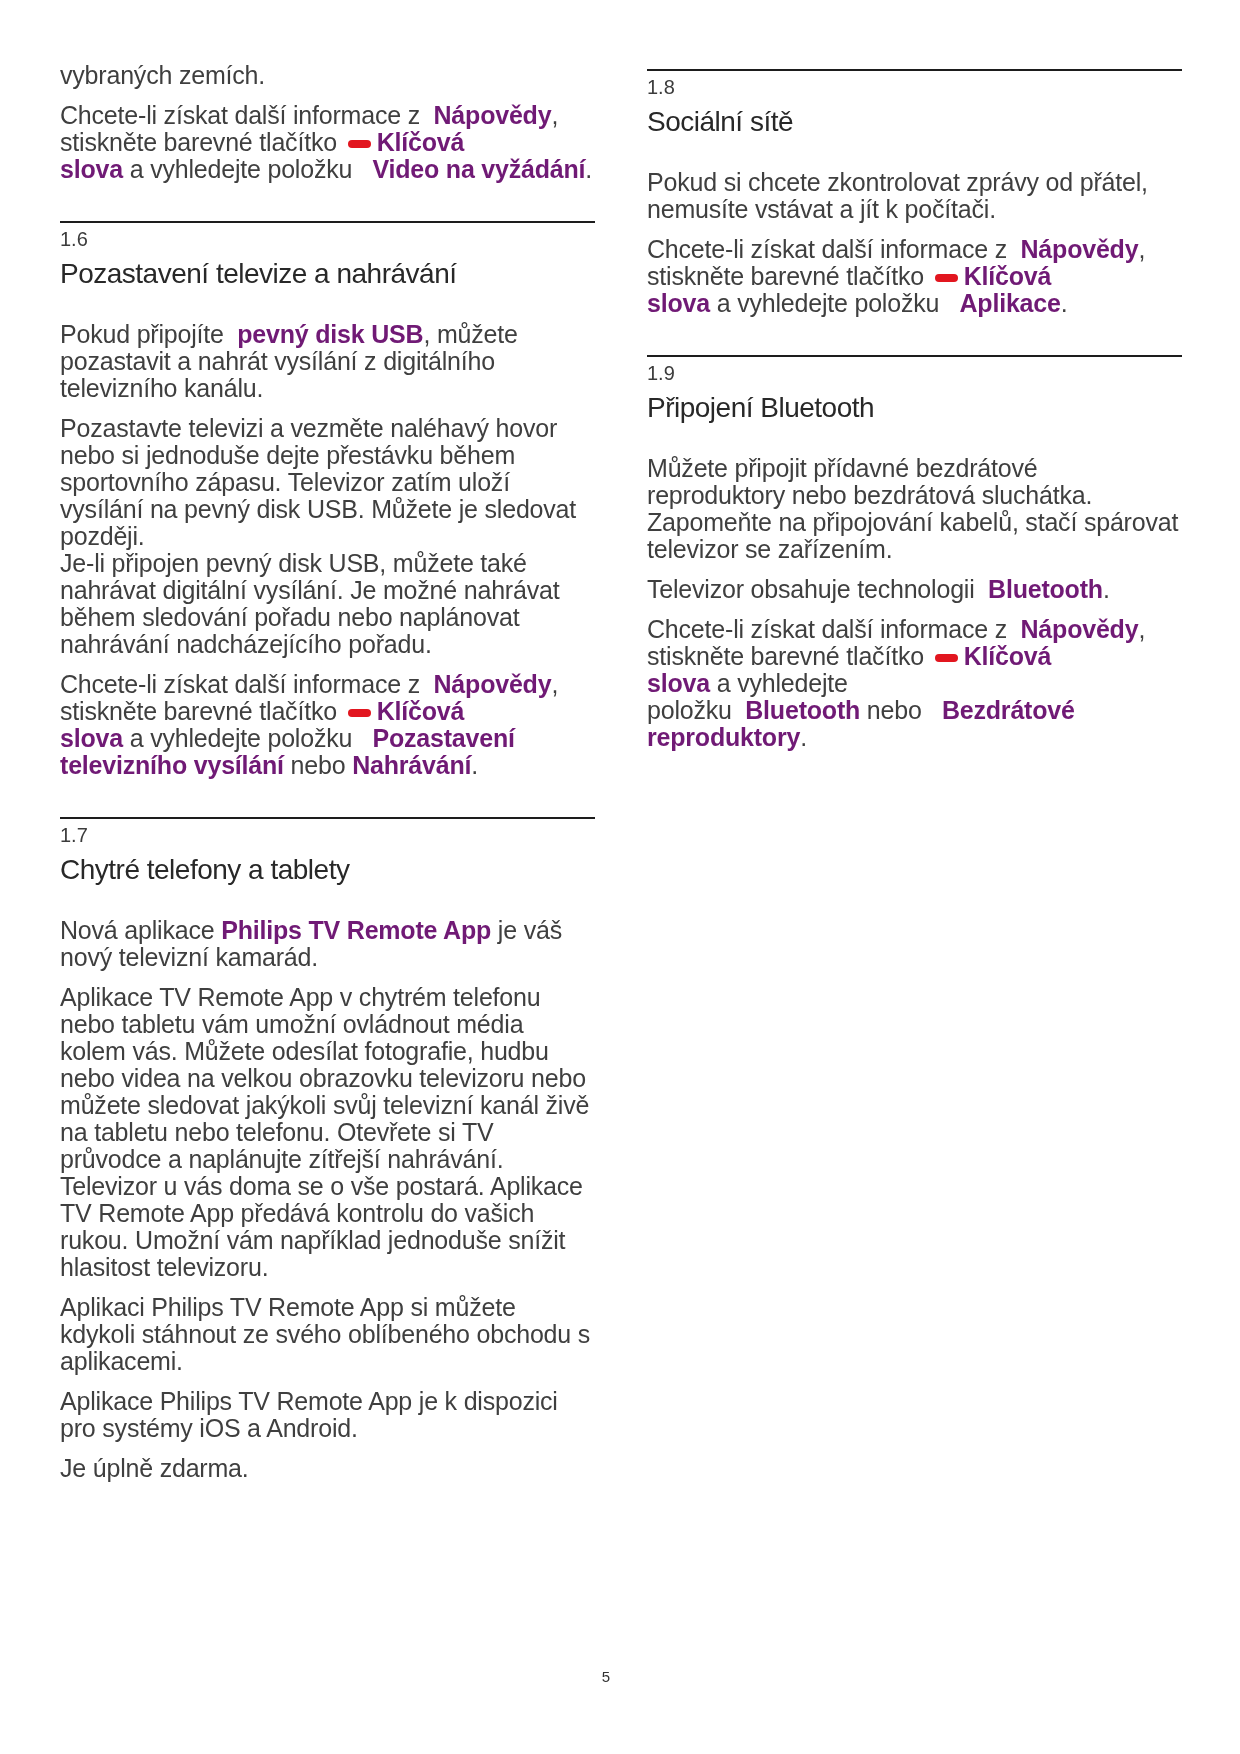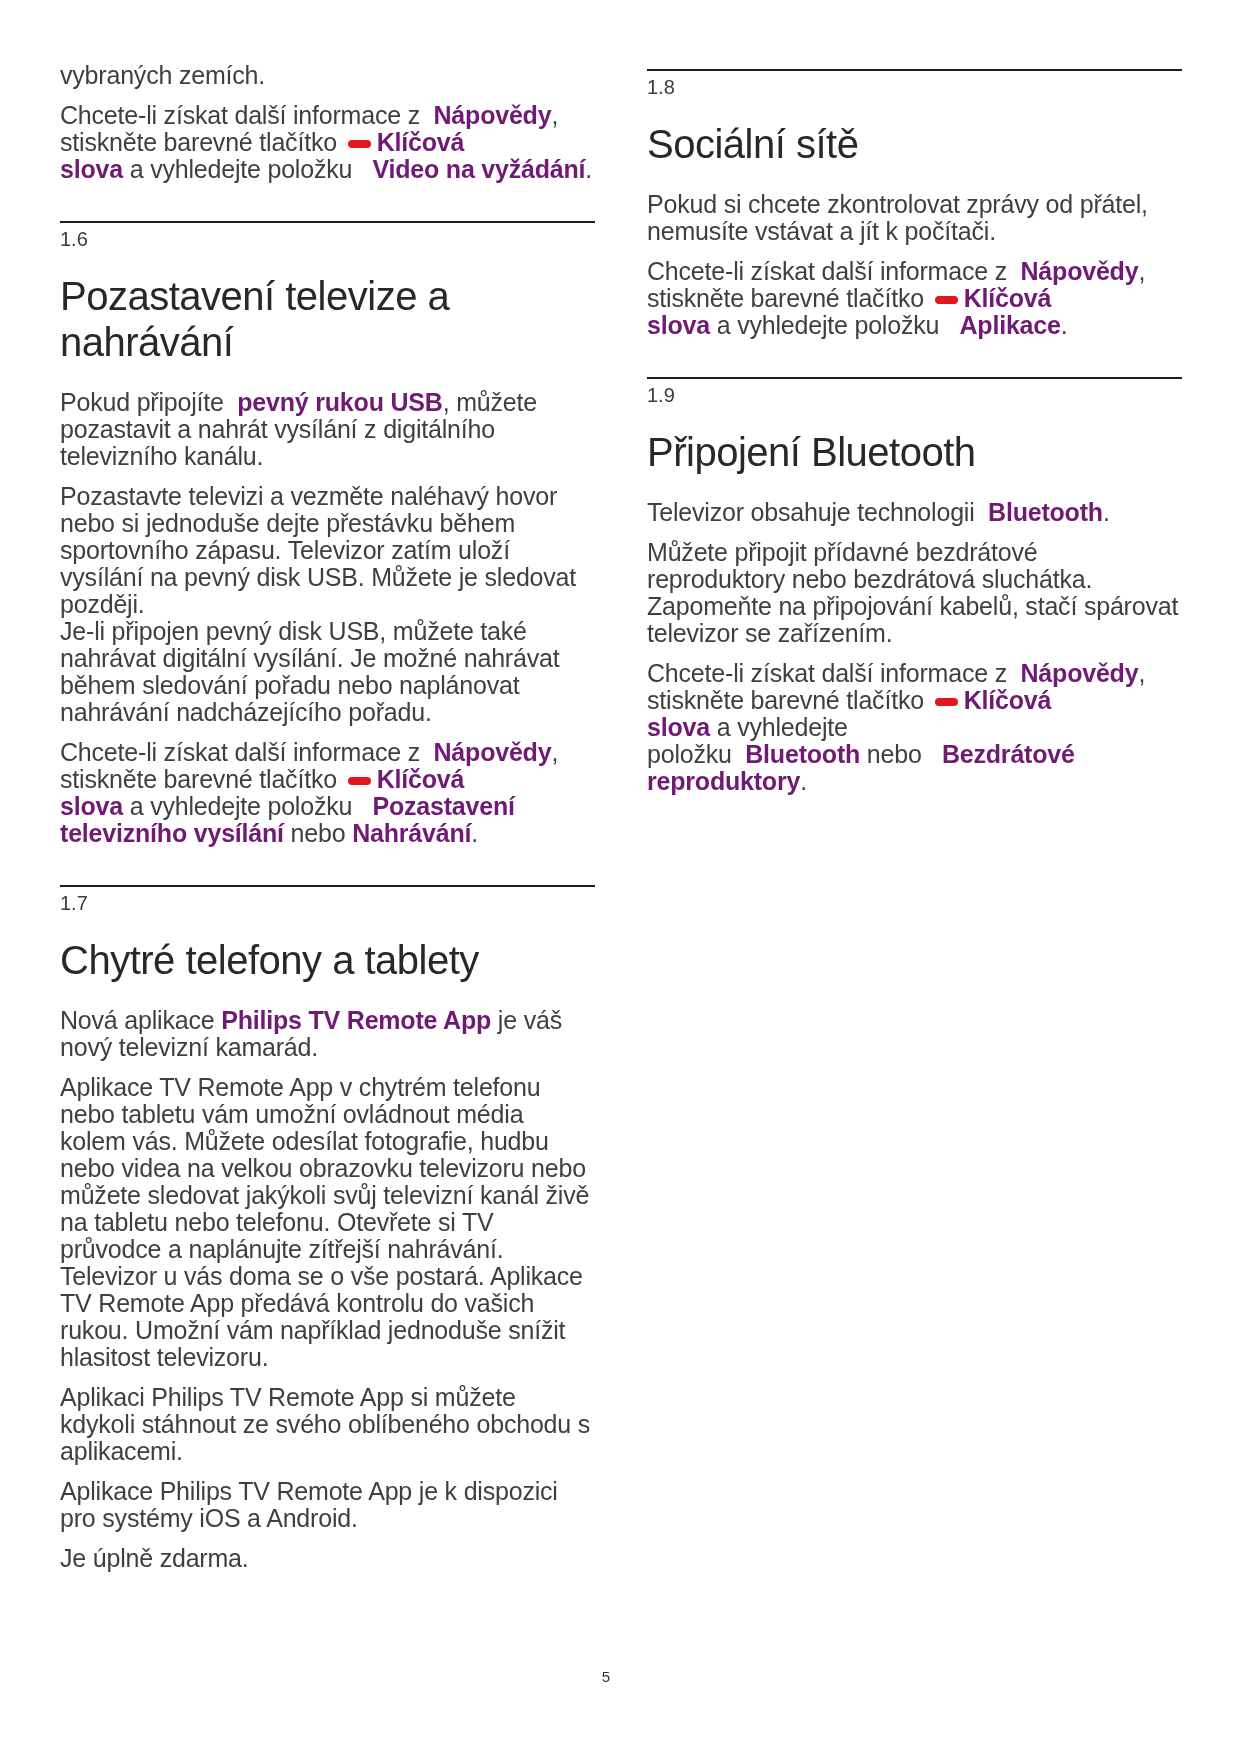--- a/index.html
+++ b/index.html
@@ -44,23 +44,23 @@
     width: 100%;
     background: var(--rule, #1d1d1d);
   }
   .sec-num {
     margin-top: 4px;
     font-size: 20px;
     line-height: 24px;
     color: #3c3c3c;
   }
   .sec-title {
-    margin-top: 22px;
+    margin-top: 0;
     margin-bottom: 24px;
-    font-size: 40px;
+    font-size: 28px;
     line-height: 46px;
     font-weight: 400;
     letter-spacing: -0.5px;
     color: var(--heading, #282828);
   }
   .key-icon {
     display: inline-block;
     width: 23px;
     height: 8px;
     border-radius: 4px;
@@ -85,21 +85,21 @@
 <div class="column column-left" id="col-left">
     <p class="para"><span class="run">vybraných zemích.</span></p>
     <p class="para"><span class="run">Chcete-li získat další informace z  </span><span class="run b">Nápovědy</span><span class="run">,
 stiskněte barevné tlačítko </span><span class="key-icon"></span><span class="run b">Klíčová
 slova</span><span class="run"> a vyhledejte položku   </span><span class="run b">Video na vyžádání</span><span class="run">.</span></p>
     <div class="section">
       <div class="rule"></div>
       <div class="sec-num">1.6</div>
       <div class="sec-title">Pozastavení televize a nahrávání</div>
     </div>
-    <p class="para"><span class="run">Pokud připojíte  </span><span class="run b">pevný rukou USB</span><span class="run">, můžete pozastavit a nahrát vysílání z digitálního televizního kanálu.</span></p>
+    <p class="para"><span class="run">Pokud připojíte  </span><span class="run b">pevný disk USB</span><span class="run">, můžete pozastavit a nahrát vysílání z digitálního televizního kanálu.</span></p>
     <p class="para"><span class="run">Pozastavte televizi a vezměte naléhavý hovor nebo si jednoduše dejte přestávku během sportovního zápasu. Televizor zatím uloží vysílání na pevný disk USB. Můžete je sledovat později.
 Je-li připojen pevný disk USB, můžete také nahrávat digitální vysílání. Je možné nahrávat během sledování pořadu nebo naplánovat nahrávání nadcházejícího pořadu.</span></p>
     <p class="para"><span class="run">Chcete-li získat další informace z  </span><span class="run b">Nápovědy</span><span class="run">,
 stiskněte barevné tlačítko </span><span class="key-icon"></span><span class="run b">Klíčová
 slova</span><span class="run"> a vyhledejte položku   </span><span class="run b">Pozastavení televizního vysílání</span><span class="run"> nebo </span><span class="run b">Nahrávání</span><span class="run">.</span></p>
     <div class="section">
       <div class="rule"></div>
       <div class="sec-num">1.7</div>
       <div class="sec-title">Chytré telefony a tablety</div>
     </div>
@@ -117,20 +117,20 @@
     </div>
     <p class="para"><span class="run">Pokud si chcete zkontrolovat zprávy od přátel, nemusíte vstávat a jít k počítači.</span></p>
     <p class="para"><span class="run">Chcete-li získat další informace z  </span><span class="run b">Nápovědy</span><span class="run">,
 stiskněte barevné tlačítko </span><span class="key-icon"></span><span class="run b">Klíčová
 slova</span><span class="run"> a vyhledejte položku   </span><span class="run b">Aplikace</span><span class="run">.</span></p>
     <div class="section">
       <div class="rule"></div>
       <div class="sec-num">1.9</div>
       <div class="sec-title">Připojení Bluetooth</div>
     </div>
+    <p class="para"><span class="run">Můžete připojit přídavné bezdrátové reproduktory nebo bezdrátová sluchátka. Zapomeňte na připojování kabelů, stačí spárovat televizor se zařízením.</span></p>
     <p class="para"><span class="run">Televizor obsahuje technologii  </span><span class="run b">Bluetooth</span><span class="run">.</span></p>
-    <p class="para"><span class="run">Můžete připojit přídavné bezdrátové reproduktory nebo bezdrátová sluchátka. Zapomeňte na připojování kabelů, stačí spárovat televizor se zařízením.</span></p>
     <p class="para"><span class="run">Chcete-li získat další informace z  </span><span class="run b">Nápovědy</span><span class="run">,
 stiskněte barevné tlačítko </span><span class="key-icon"></span><span class="run b">Klíčová
 slova</span><span class="run"> a vyhledejte
 položku  </span><span class="run b">Bluetooth</span><span class="run"> nebo   </span><span class="run b">Bezdrátové reproduktory</span><span class="run">.</span></p>
   </div>
 <div class="page-number">5</div>
 
 </body></html>

